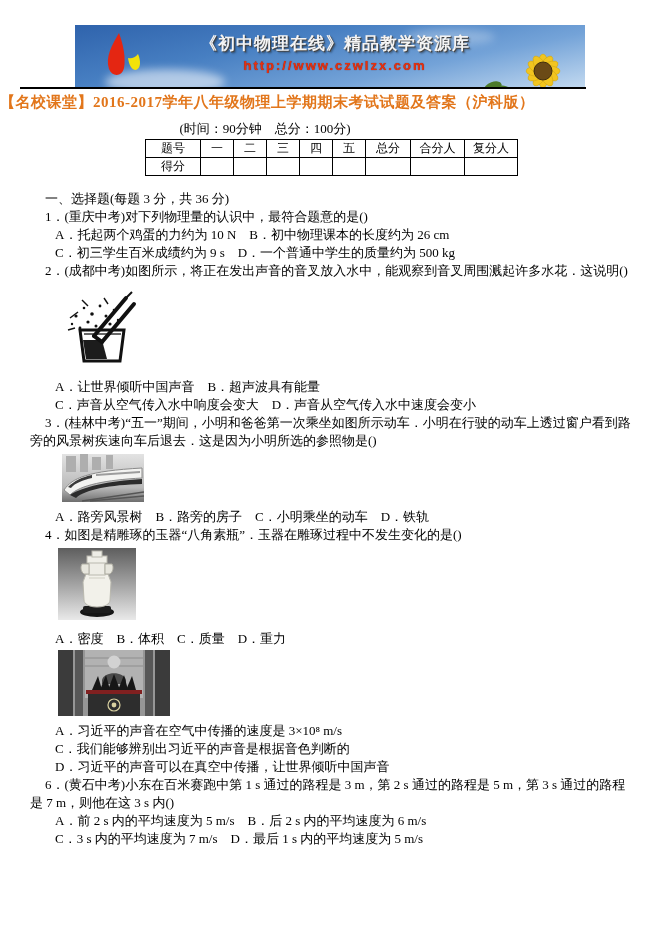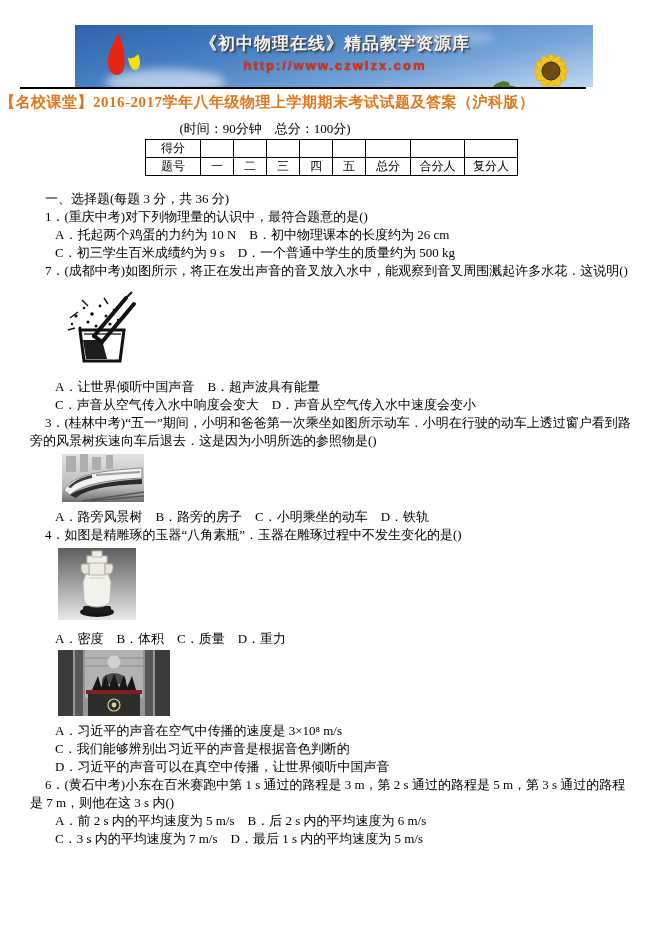--- a/index.html
+++ b/index.html
@@ -5,21 +5,20 @@
   html,body{margin:0;padding:0;}
   .page{
     position:relative;width:661px;height:935px;background:#ffffff;overflow:hidden;
     font-family:"Liberation Serif","DejaVu Serif",serif;color:#000;
   }
   
   .banner{
     position:absolute;top:25px;left:75px;width:510px;height:62px;
     background:linear-gradient(168deg,#2f63ac 0%,#477fc2 35%,#74a3d8 68%,#c2d9f0 100%);
     overflow:hidden;
-    padding-left:8px;
   }
   .cloud{position:absolute;background:rgba(255,255,255,.55);border-radius:50%;filter:blur(4px);}
   .banner-logo{position:absolute;left:22px;top:6px;}
   .banner-texts{position:absolute;left:110px;top:7px;width:300px;text-align:center;}
   .site-title{
     font-family:"Liberation Serif","DejaVu Serif",serif;
     font-size:17px;font-weight:bold;color:#f4f4f4;letter-spacing:1px;
     text-shadow:1px 1px 0 #444,2px 2px 2px rgba(0,0,0,.4);white-space:nowrap;
   }
   .site-url{
@@ -107,53 +106,53 @@
         <col style="width:33px">
         <col style="width:33px">
       <col style="width:33px">
         <col style="width:33px">
         <col style="width:45px">
         <col style="width:54px">
         <col style="width:53px">
     </colgroup>
     <tbody>
         <tr>
-      <td>得分</td>
-      <td></td>
-      <td></td>
-      <td></td>
-      <td></td>
-      <td></td>
-      <td></td>
-      <td></td>
-      <td></td>
-    </tr>
-    <tr>
       <td>题号</td>
       <td>一</td>
       <td>二</td>
       <td>三</td>
       <td>四</td>
       <td>五</td>
       <td>总分</td>
       <td>合分人</td>
       <td>复分人</td>
     </tr>
+    <tr>
+      <td>得分</td>
+      <td></td>
+      <td></td>
+      <td></td>
+      <td></td>
+      <td></td>
+      <td></td>
+      <td></td>
+      <td></td>
+    </tr>
   </tbody>
     </table>
 
   <div class="content">
 
     <p class="stem">一、选择题(每题 3 分，共 36 分)</p>
 
     <p class="stem">1．(重庆中考)对下列物理量的认识中，最符合题意的是()</p>
     <p class="opt">A．托起两个鸡蛋的力约为 10 N　B．初中物理课本的长度约为 26 cm</p>
     <p class="opt">C．初三学生百米成绩约为 9 s　D．一个普通中学生的质量约为 500 kg</p>
 
-    <p class="stem">7．(成都中考)如图所示，将正在发出声音的音叉放入水中，能观察到音叉周围溅起许多水花．这说明()</p>
+    <p class="stem">2．(成都中考)如图所示，将正在发出声音的音叉放入水中，能观察到音叉周围溅起许多水花．这说明()</p>
 
     <svg class="fig fig1" width="82" height="78" viewBox="0 0 82 78">
       <path d="M18,42 L22,73 L58,73 L62,42 Z" fill="#ffffff" stroke="#111" stroke-width="3"></path>
       <path d="M21,52 L24,71 L45,71 L40,52 Z" fill="#1c1c1c"></path>
       <path d="M22,46 L59,46" stroke="#333" stroke-width="1.5"></path>
       <path d="M32,48 L64,10" stroke="#111" stroke-width="4" stroke-linecap="round"></path>
       <path d="M40,54 L72,16" stroke="#111" stroke-width="4" stroke-linecap="round"></path>
       <path d="M32,48 L40,54" stroke="#111" stroke-width="4" stroke-linecap="round"></path>
       <path d="M64,10 L70,4" stroke="#111" stroke-width="2"></path>
       <g fill="#111">

